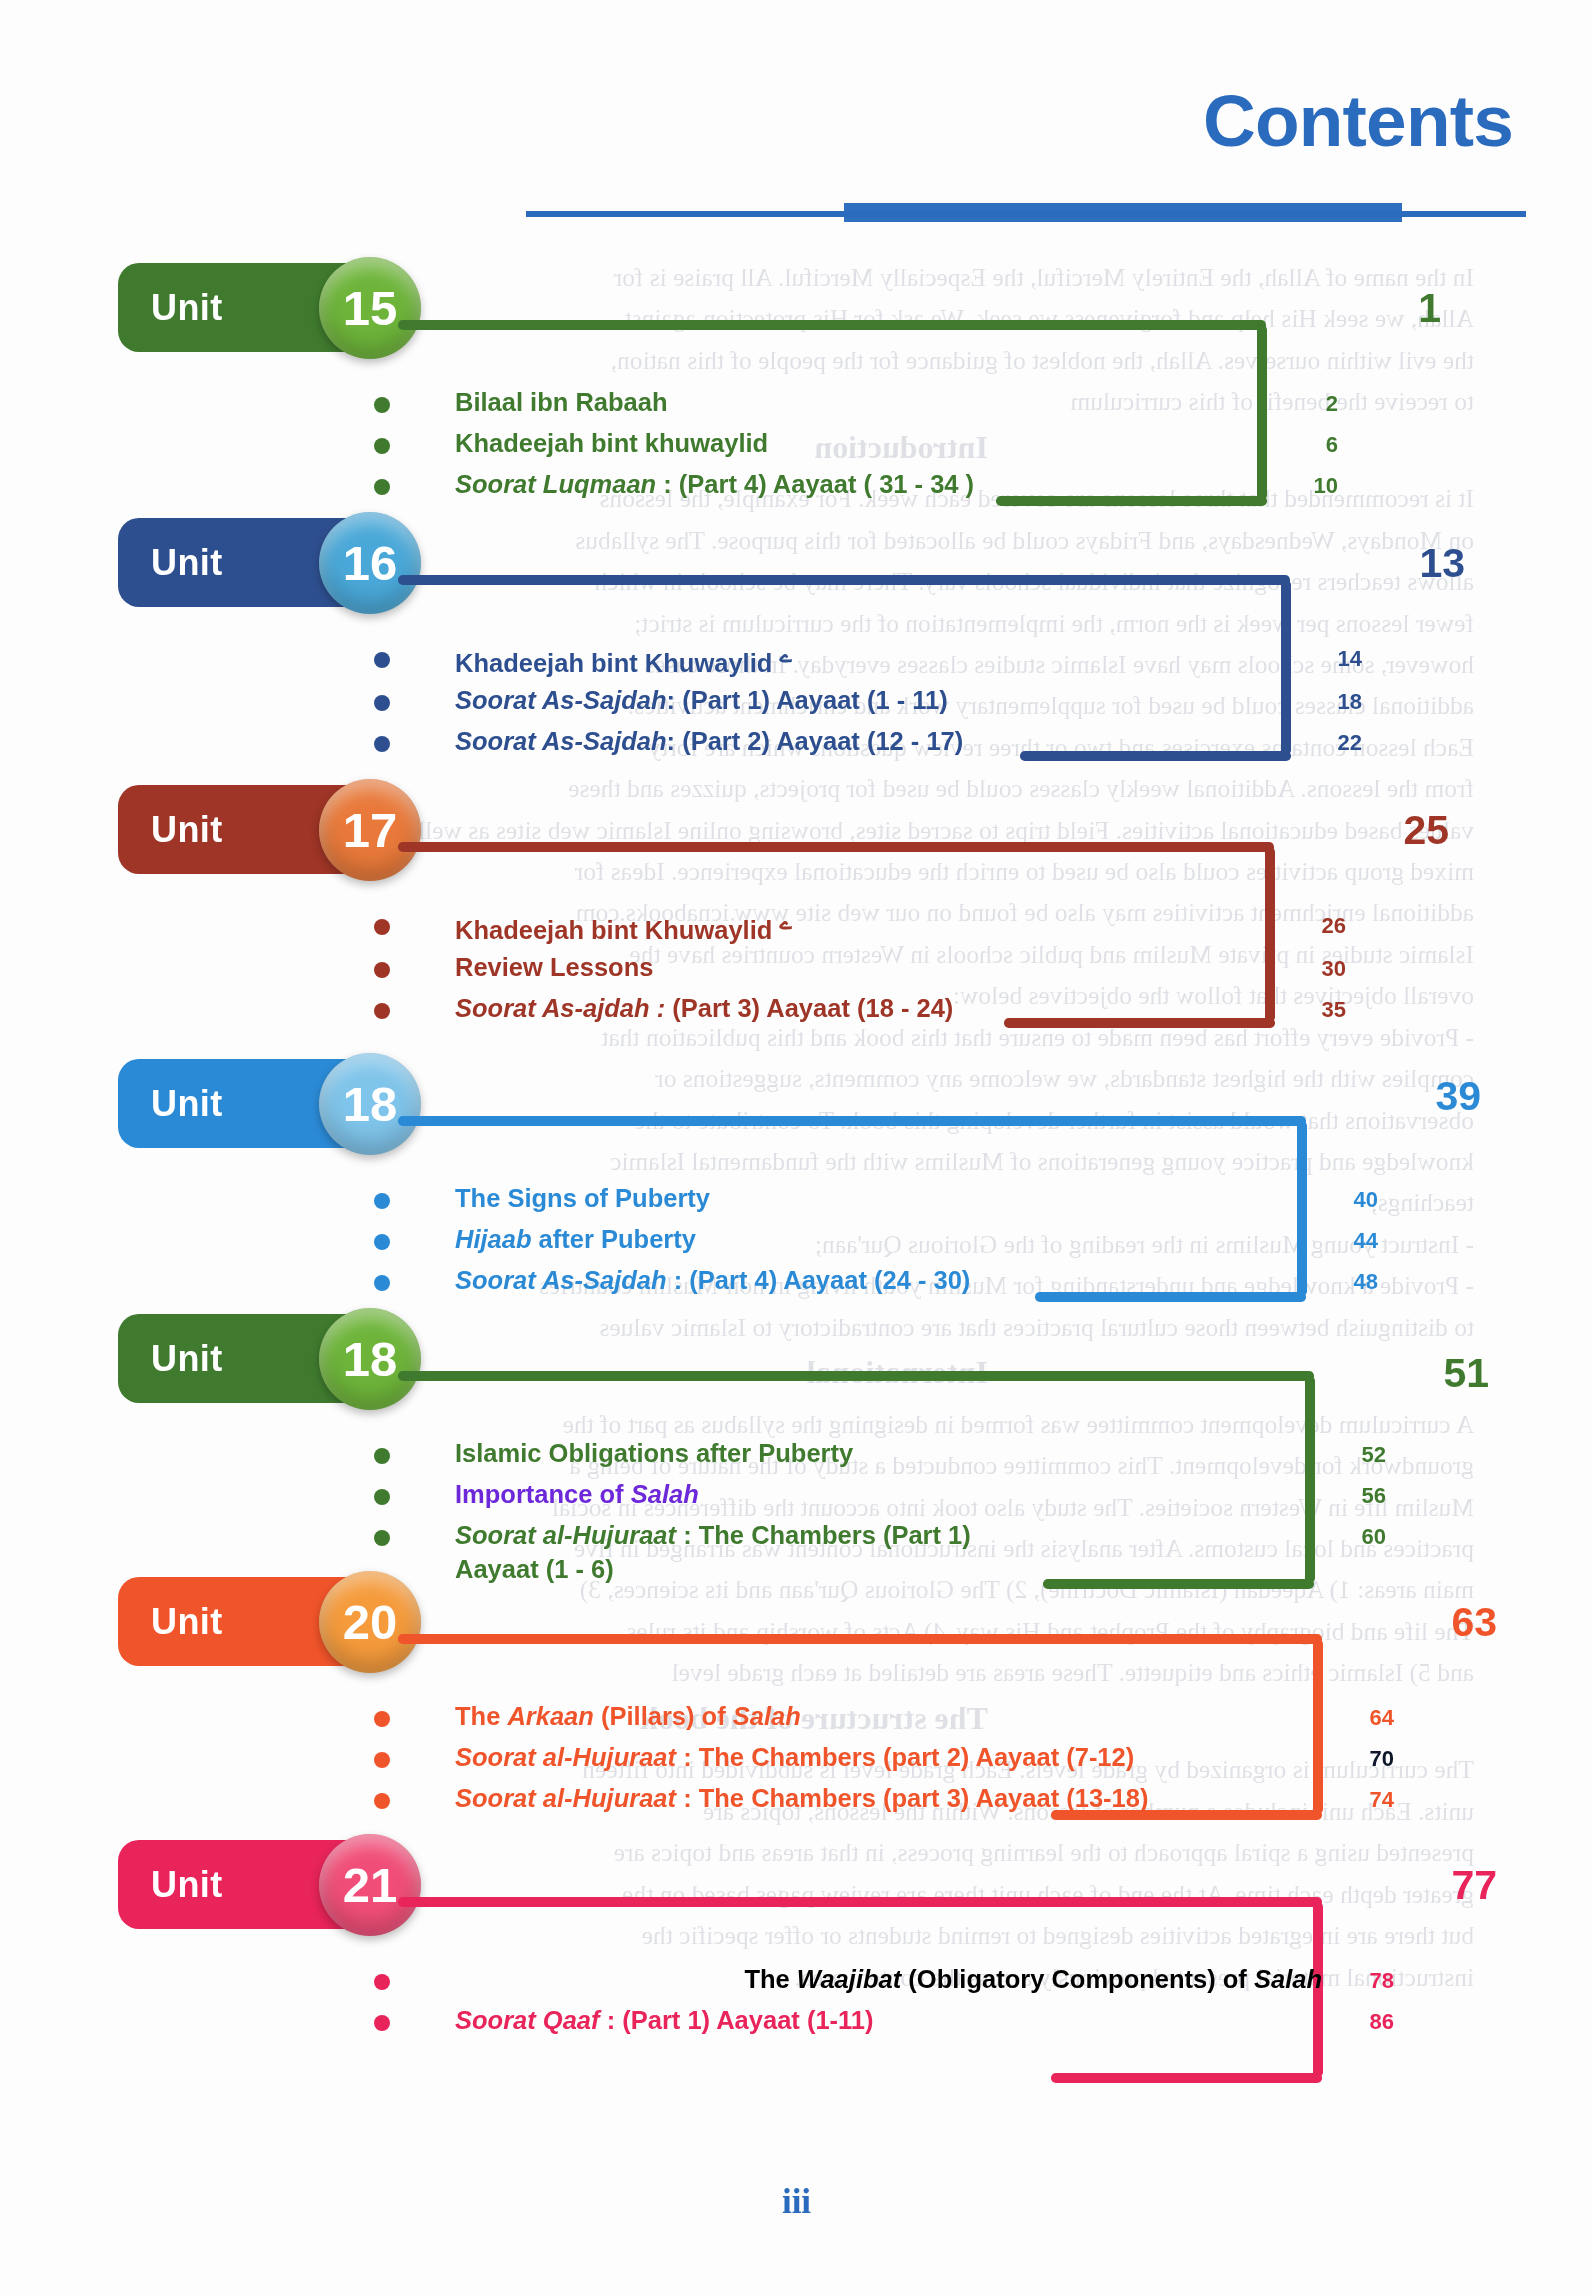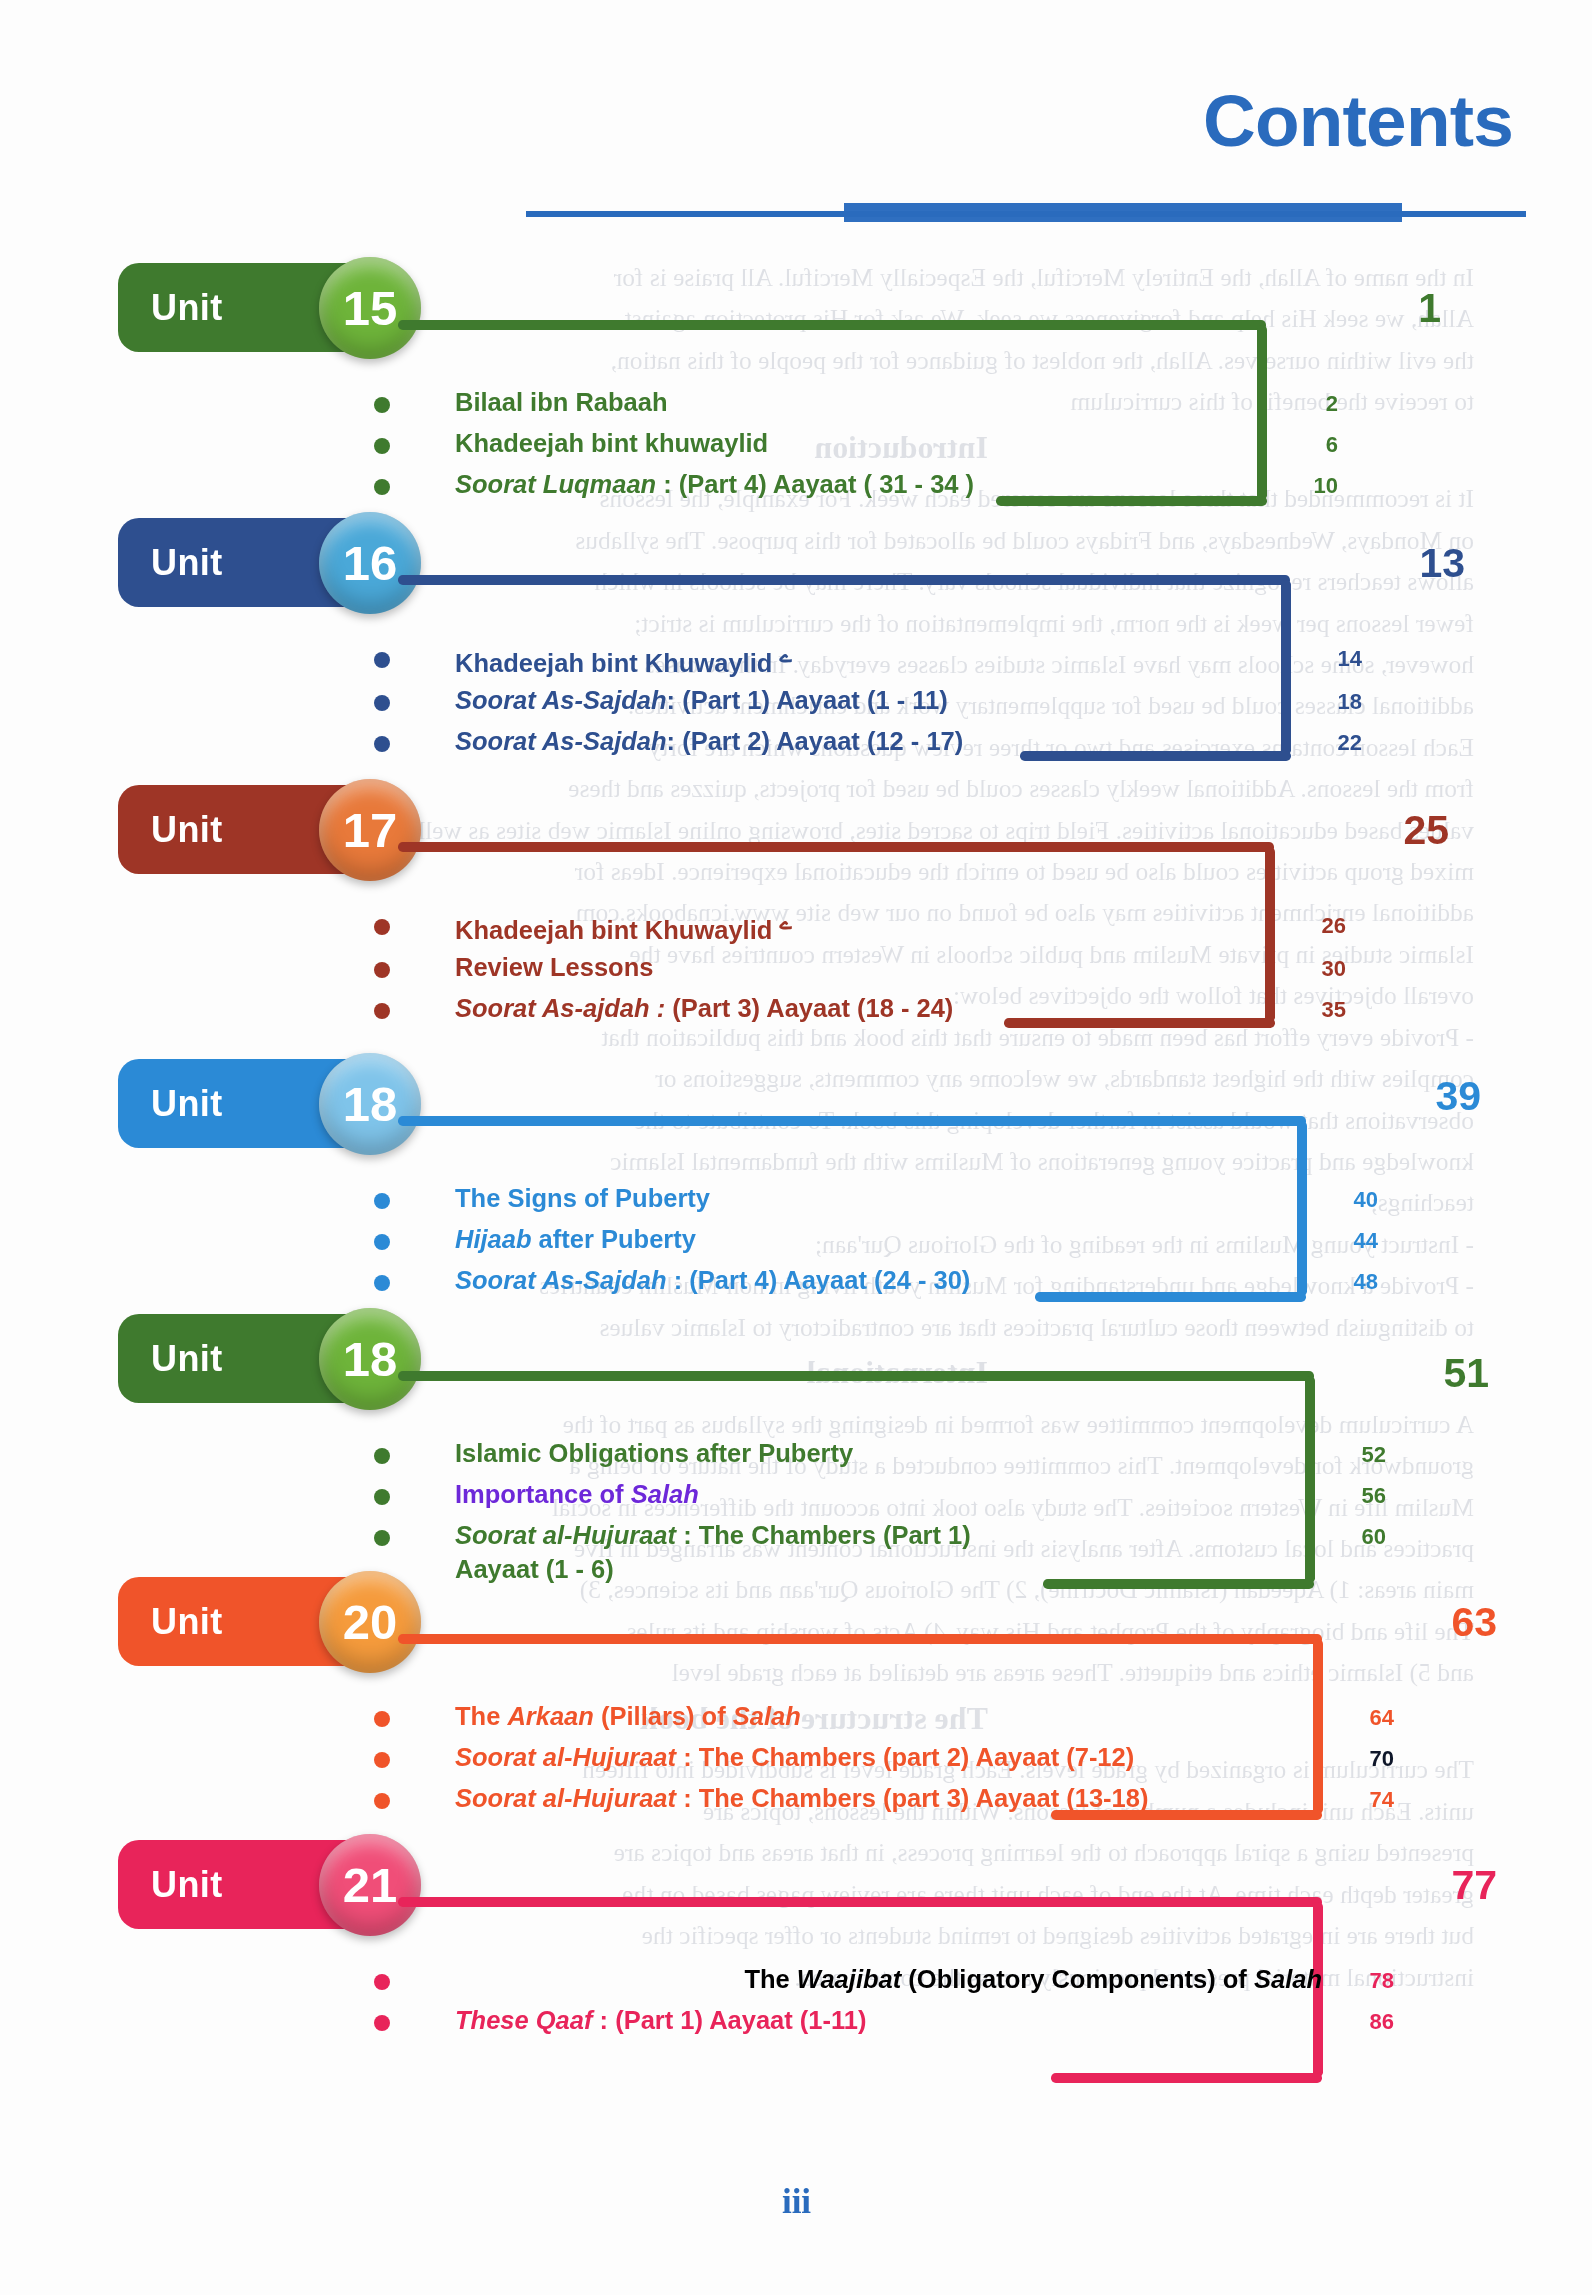--- a/index.html
+++ b/index.html
@@ -420,21 +420,21 @@
           <div class="sweep" style="background: rgb(232, 36, 90); left: 1051px; top: 233px; width: 271px;"></div>
           <div class="unit-page" style="color: rgb(232, 36, 90); left: 1370px; top: 22px; width: 127px;">77</div>
           <div class="lessons" style="top: 123px; width: 1020px;">
             <div class="lesson">
               <span class="bullet" style="background: rgb(232, 36, 90);"></span>
               <span class="lesson-text" style="color: #000000; text-align: right;">The <i>Waajibat</i> (Obligatory Components) of <i>Salah</i></span>
               <span class="lesson-page" style="color: rgb(232, 36, 90);">78</span>
             </div>
             <div class="lesson">
               <span class="bullet" style="background: rgb(232, 36, 90);"></span>
-              <span class="lesson-text" style="color: rgb(232, 36, 90);"><i>These Qaaf</i> : (Part 1) Aayaat (1-11)</span>
+              <span class="lesson-text" style="color: rgb(232, 36, 90);"><i>Soorat Qaaf</i> : (Part 1) Aayaat (1-11)</span>
               <span class="lesson-page" style="color: rgb(232, 36, 90);">86</span>
             </div>
           </div>
         </div>
       </div>
 
     <div class="folio">iii</div>
   </div>
 </div>
 

